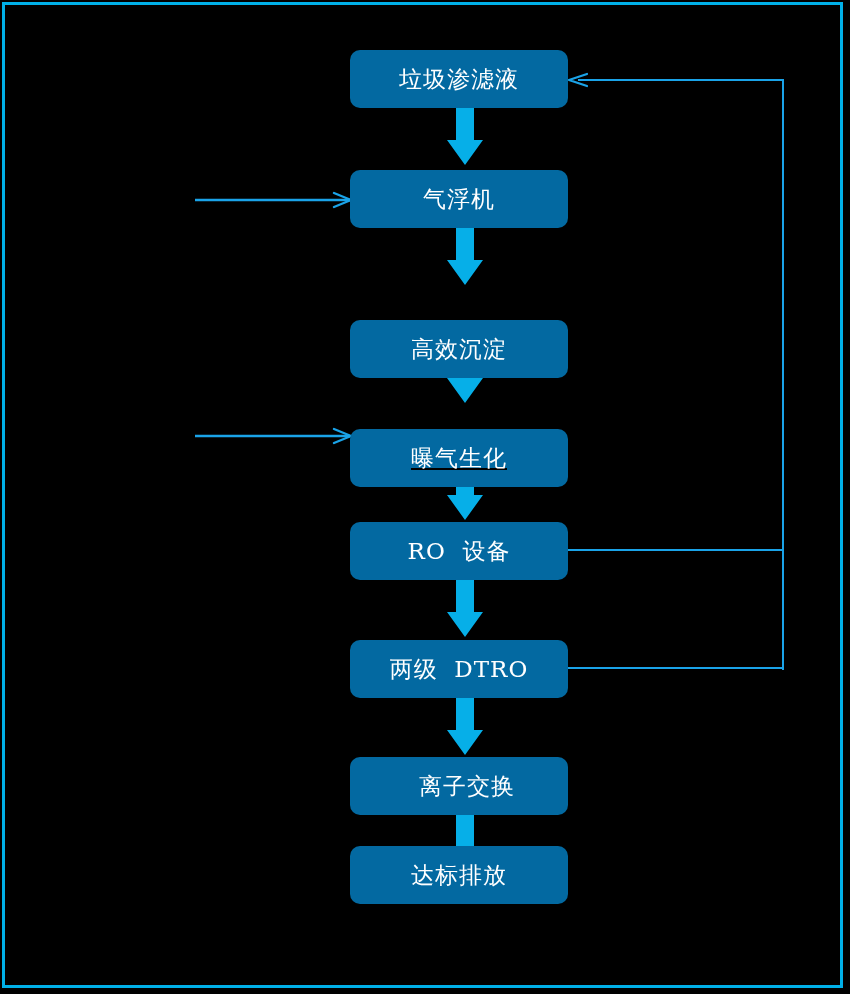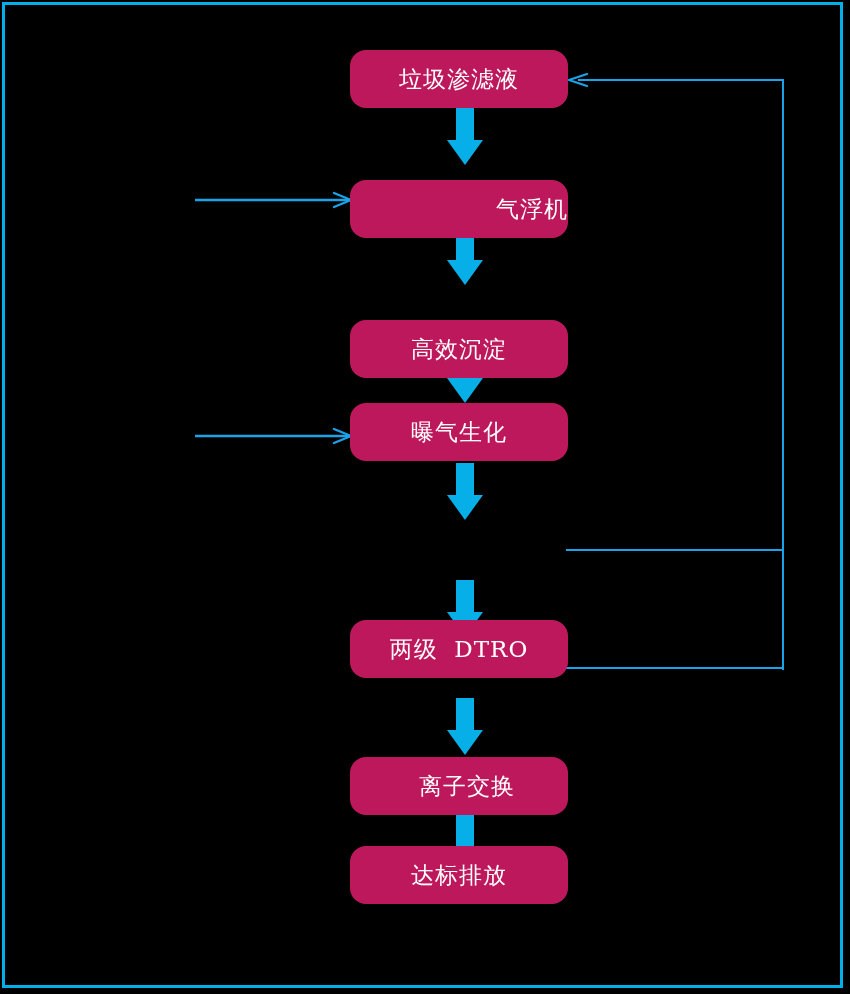--- a/index.html
+++ b/index.html
@@ -28,22 +28,22 @@
     border: 3px solid #00b0e8;
     box-sizing: border-box;
     pointer-events: none;
   }
   
   .node {
     position: absolute;
     left: 350px;
     width: 218px;
     height: 58px;
-    background: #be185d;
-    border-radius: 16px;
+    background: #0369a1;
+    border-radius: 10px;
     display: flex;
     align-items: center;
     justify-content: center;
     box-sizing: border-box;
   }
   .node-label {
     color: #ffffff;
     font-size: 23px;
     line-height: 1;
     letter-spacing: 1px;
@@ -146,34 +146,37 @@
   <div class="block-arrow" style="top:815px;">
     <svg width="38" height="58" viewBox="0 0 38 58">
       <polygon points="10,0 28,0 28,32 37,32 19,57 1,32 10,32" fill="#06afe8"></polygon>
     </svg>
   </div>
 
   <div class="node" style="top:50px;">
     <span class="node-label">垃圾渗滤液</span>
   </div>
 
-  <div class="node" style="top:180px;justify-content:flex-end;">
+  <div class="node" style="top:170px;">
     <span class="node-label">气浮机</span>
   </div>
 
   <div class="node" style="top:288px;margin-top:32px;">
     <span class="node-label">高效沉淀</span>
   </div>
 
-  <div class="node" style="top:403px;">
+  <div class="node" style="top:429px;text-decoration:underline;">
     <span class="node-label">曝气生化</span>
   </div>
 
+  <div class="node" style="top:522px;">
+    <span class="node-label">RO  设备</span>
+  </div>
 
-  <div class="node" style="top:620px;">
+  <div class="node" style="top:640px;">
     <span class="node-label">两级  DTRO</span>
   </div>
 
   <div class="node" style="top:757px;padding-left:16px;">
     <span class="node-label">离子交换</span>
   </div>
 
   <div class="node" style="top:846px;">
     <span class="node-label">达标排放</span>
   </div>

